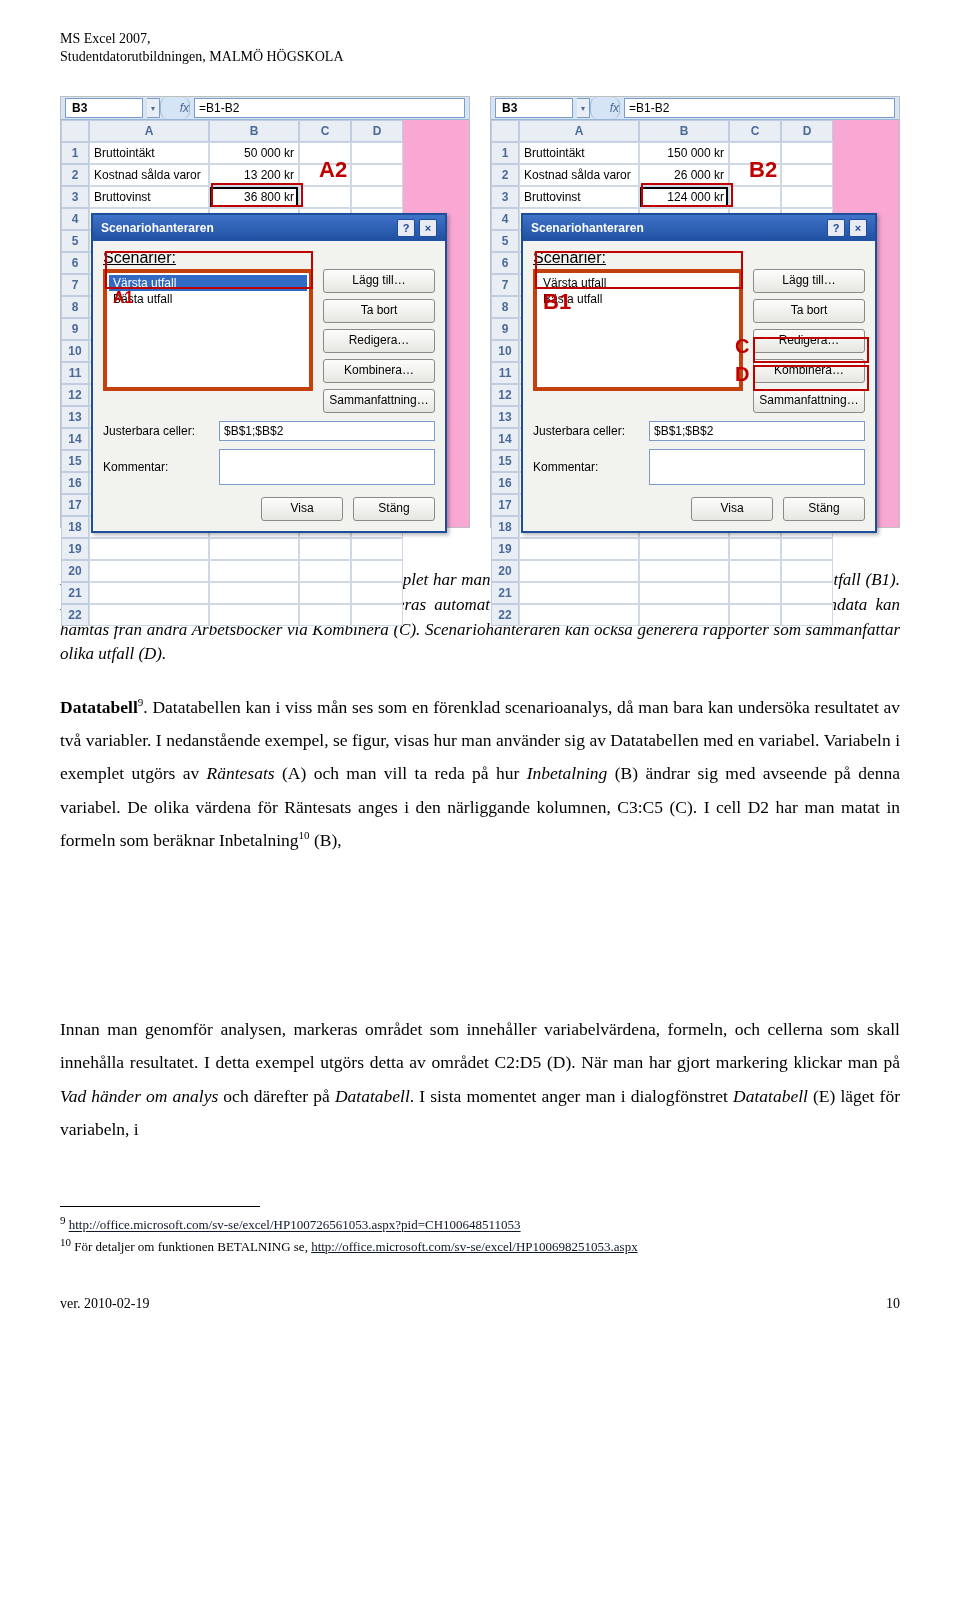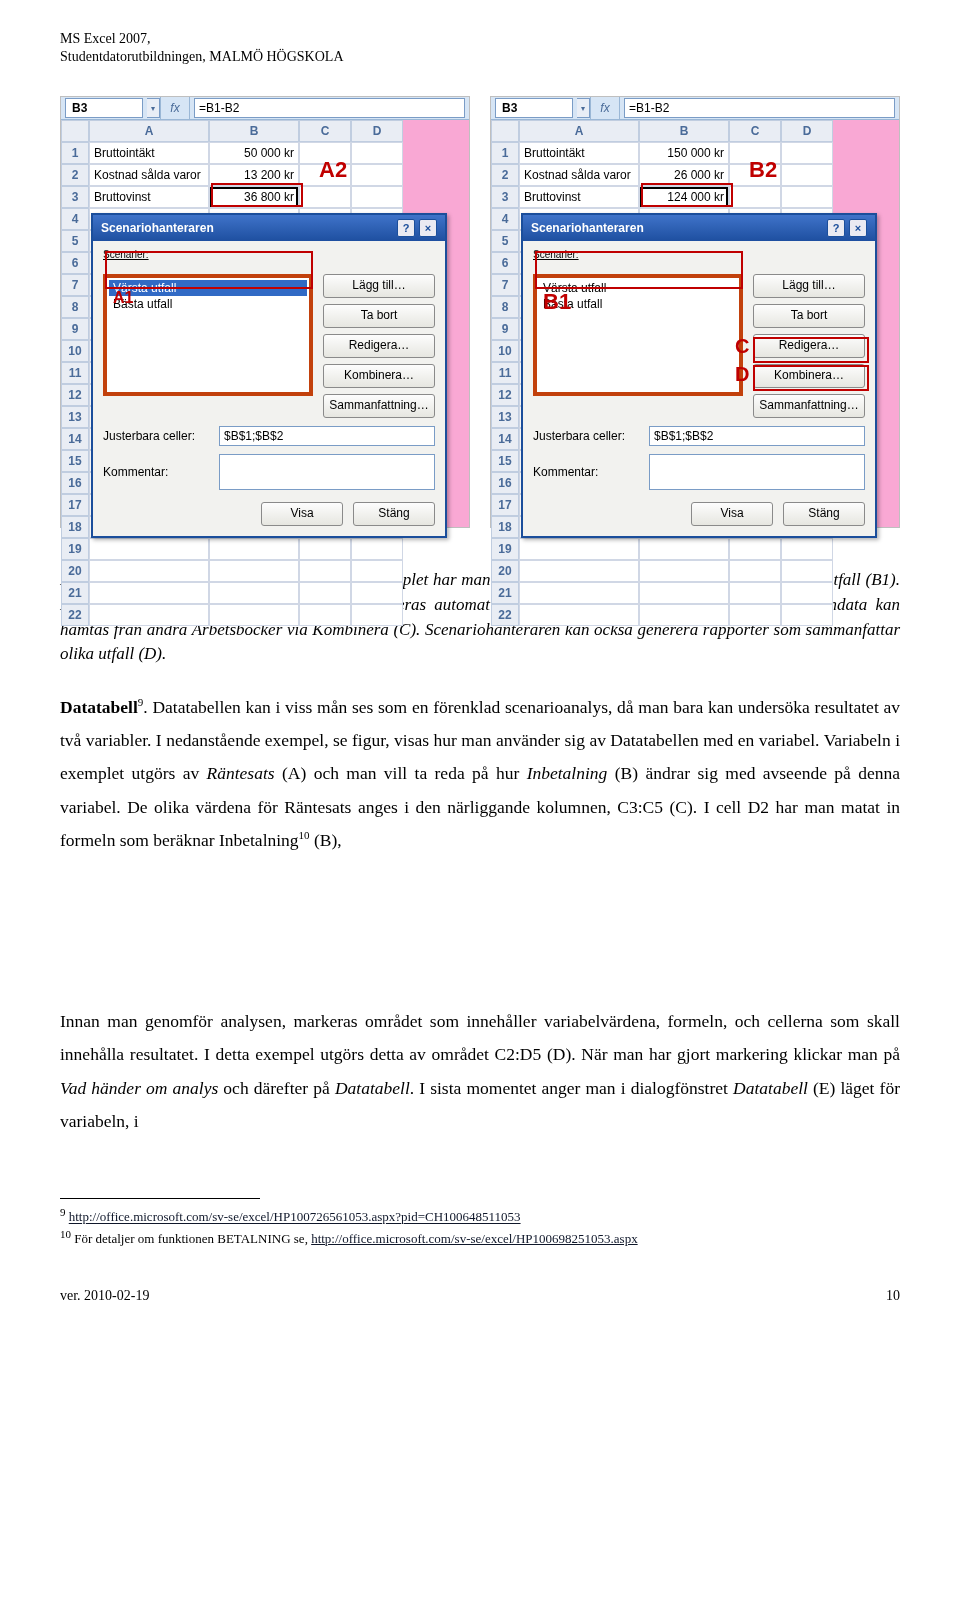--- a/index.html
+++ b/index.html
@@ -52,27 +52,28 @@
     align-items: center;
     padding-left: 6px;
     font-weight: 600;
   }
   .namebox-dd {
     width:12px;height:18px;background:#e9eef6;border:1px solid #7a9cc6;border-left:none;
     display:flex;align-items:center;justify-content:center;font-size:8px;color:#4a6b99;
   }
   .fx-icon {
     width: 28px;
-    text-align: center;
+    text-align: right;
     font-style: italic;
     color: #4a6b99;
     border-left: 1px solid #9ab7d6;
     border-right: 1px solid #9ab7d6;
     height: 100%;
     line-height: 22px;
+    border-radius: 8px;
   }
   .formula-input {
     flex: 1;
     height: 18px;
     background: #fff;
     border: 1px solid #7a9cc6;
     margin: 0 4px;
     padding-left: 4px;
     display: flex;
     align-items: center;
@@ -120,21 +121,21 @@
     display: flex;
     justify-content: space-between;
     align-items: center;
   }
   .dialog-title .ctrls { display:flex; gap:4px; }
   .dialog-title .ctrl {
     width:16px;height:16px;background:#eaeaf2;border:1px solid #1b4e9b;border-radius:2px;
     display:flex;align-items:center;justify-content:center;color:#1b4e9b;font-size:11px;font-weight:bold;
   }
   .dialog-body { padding: 8px 10px 10px 10px; }
-  .dlabel { font-size: 10px; margin-bottom: 14px; }
+  .dlabel { font-size: 16px; margin-bottom: 2px; }
   .dlabel u { text-decoration: underline; }
   .dlg-row { display:flex; gap:10px; }
   .scenario-list {
     width: 212px;
     height: 122px;
     background: #fff;
     border: 4px solid #c2410c;
     padding: 2px;
     box-sizing: border-box;
   }
@@ -179,21 +180,21 @@
     font-style: italic;
     font-size: 17px;
     line-height: 1.45;
     margin: 0 0 24px 0;
     text-align: justify;
   }
   .body-para, .body-para2 {
     font-size: 17.5px;
     line-height: 1.9;
     text-align: justify;
-    margin: 4px 0 24px 0;
+    margin: 12px 0 24px 0;
   }
   .body-para .b { font-weight: 700; }
   .body-para .i { font-style: italic; }
   .body-para sup, .figure-caption sup, .fn sup { font-size: 11px; vertical-align: super; }
   .fn-sep {
     width: 200px;
     border: none;
     border-top: 1px solid #000;
     margin: 60px 0 6px 0;
   }

